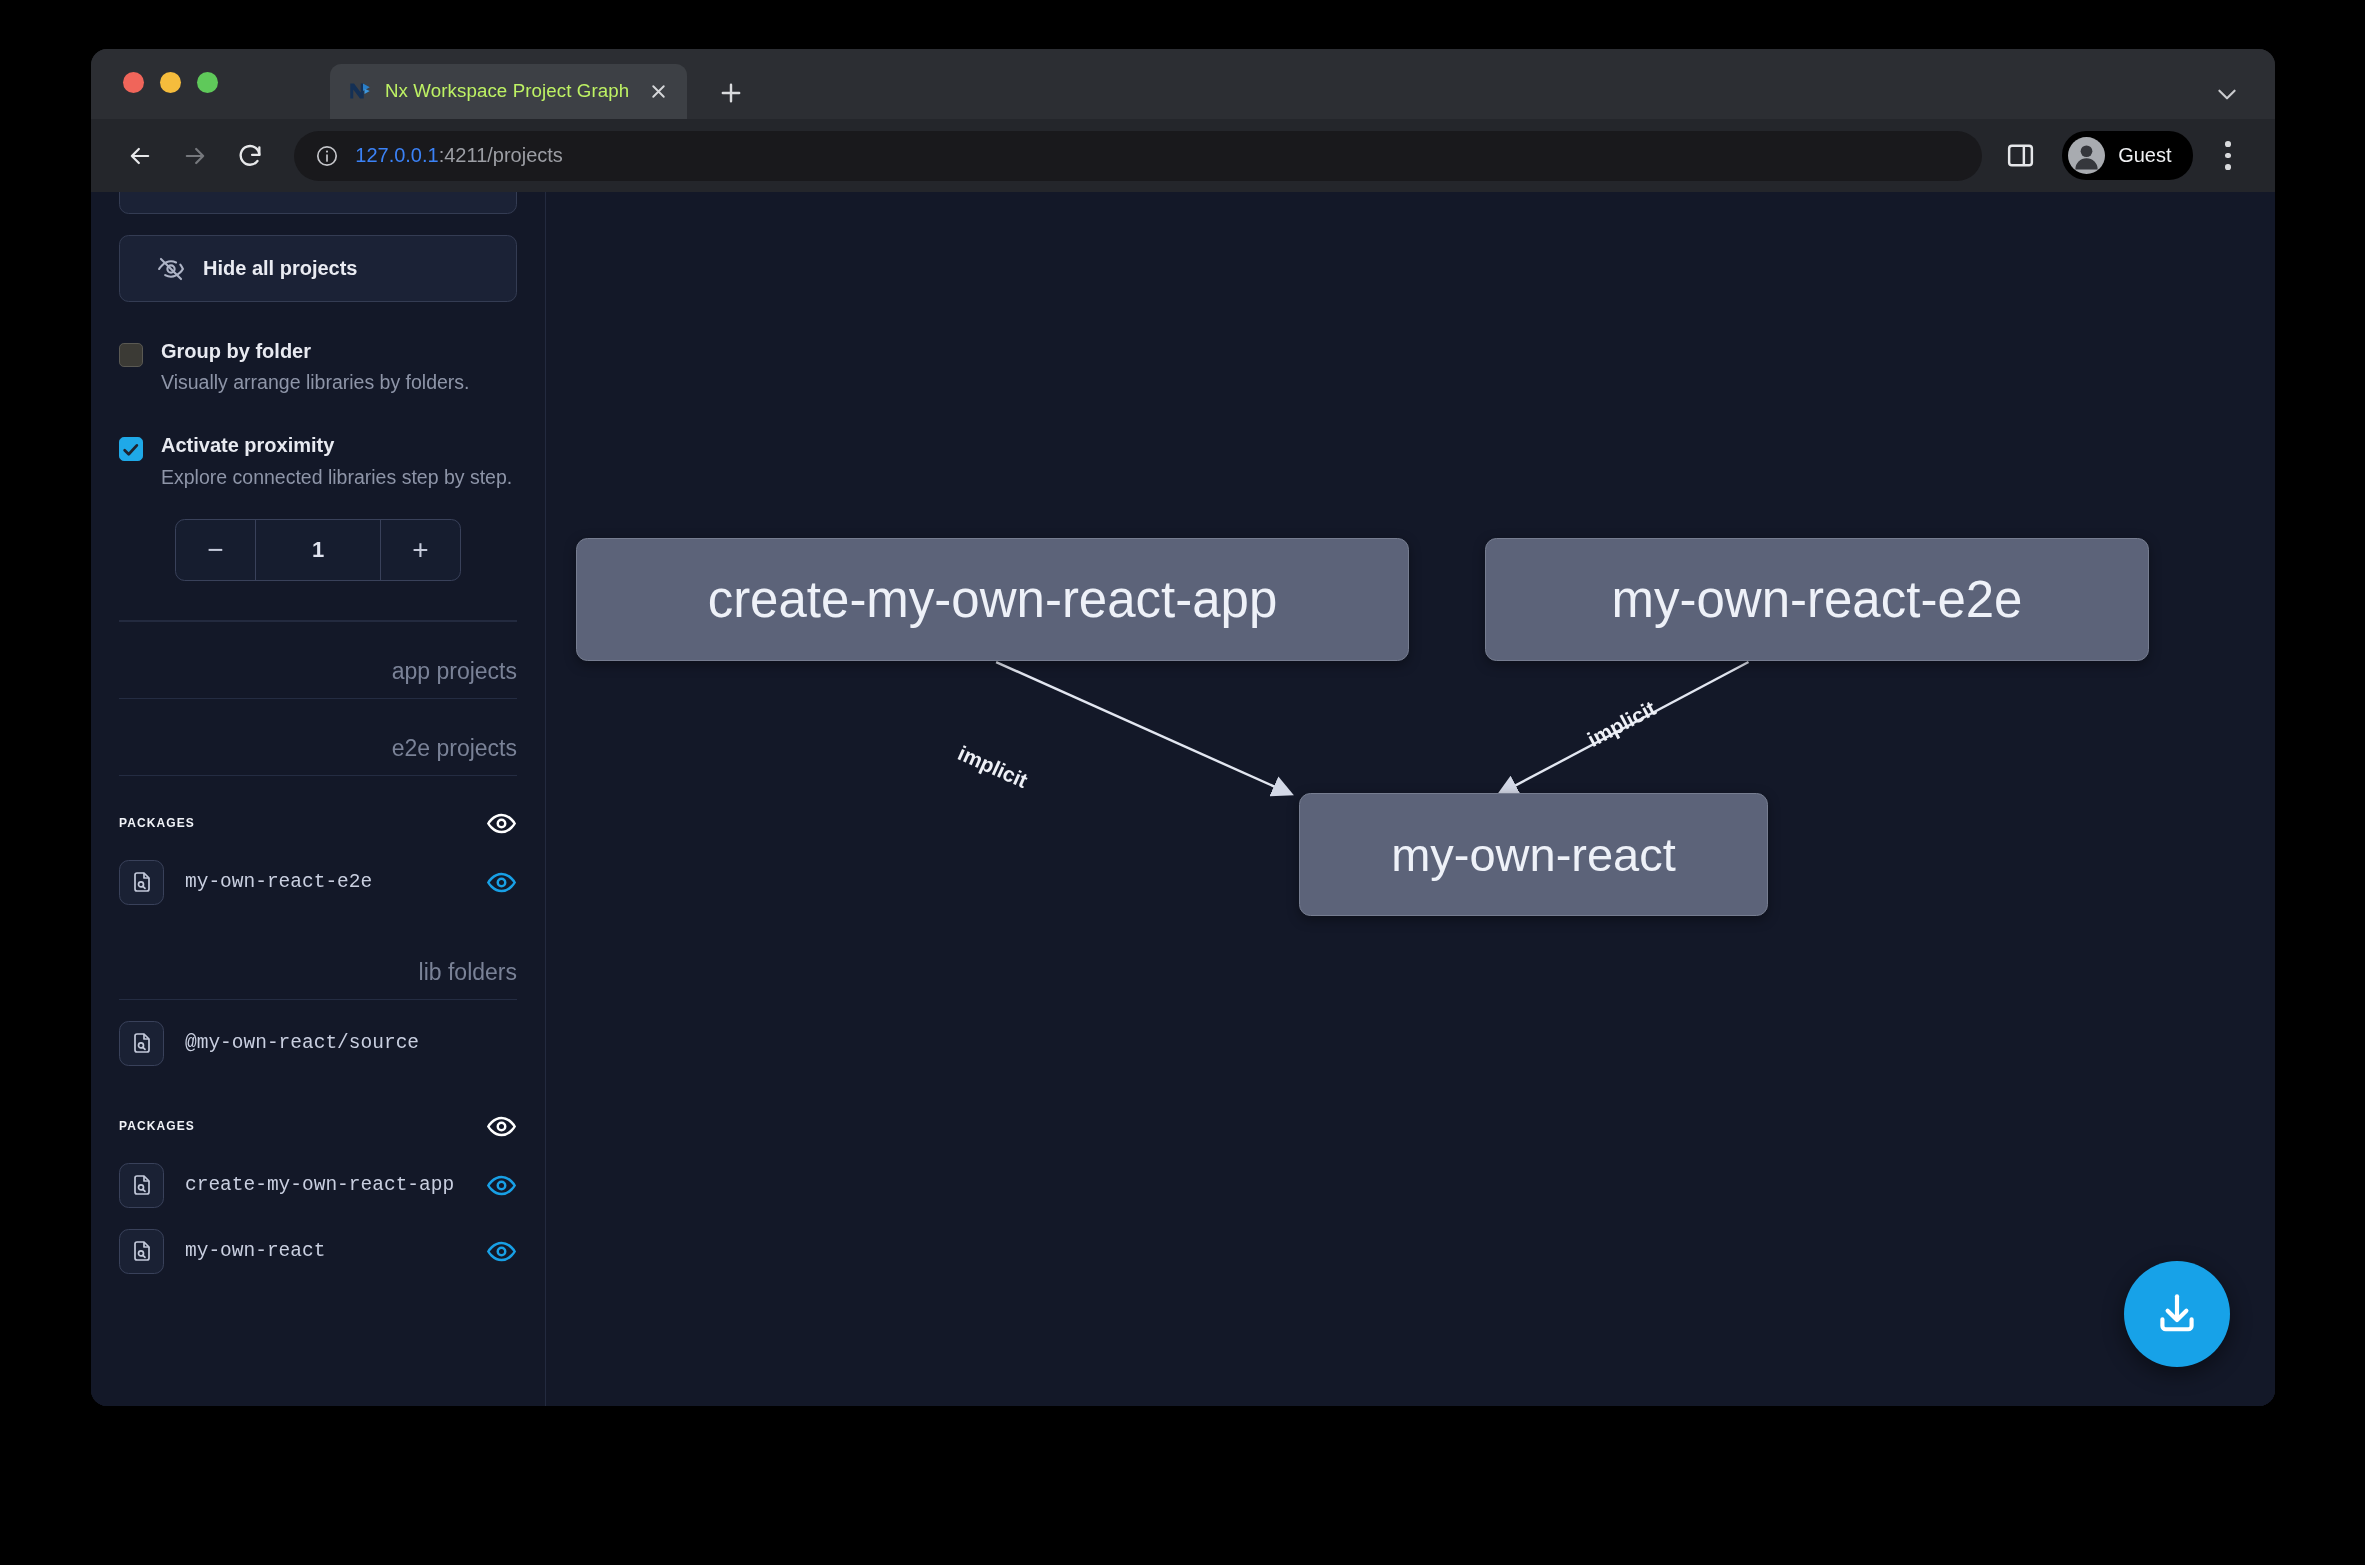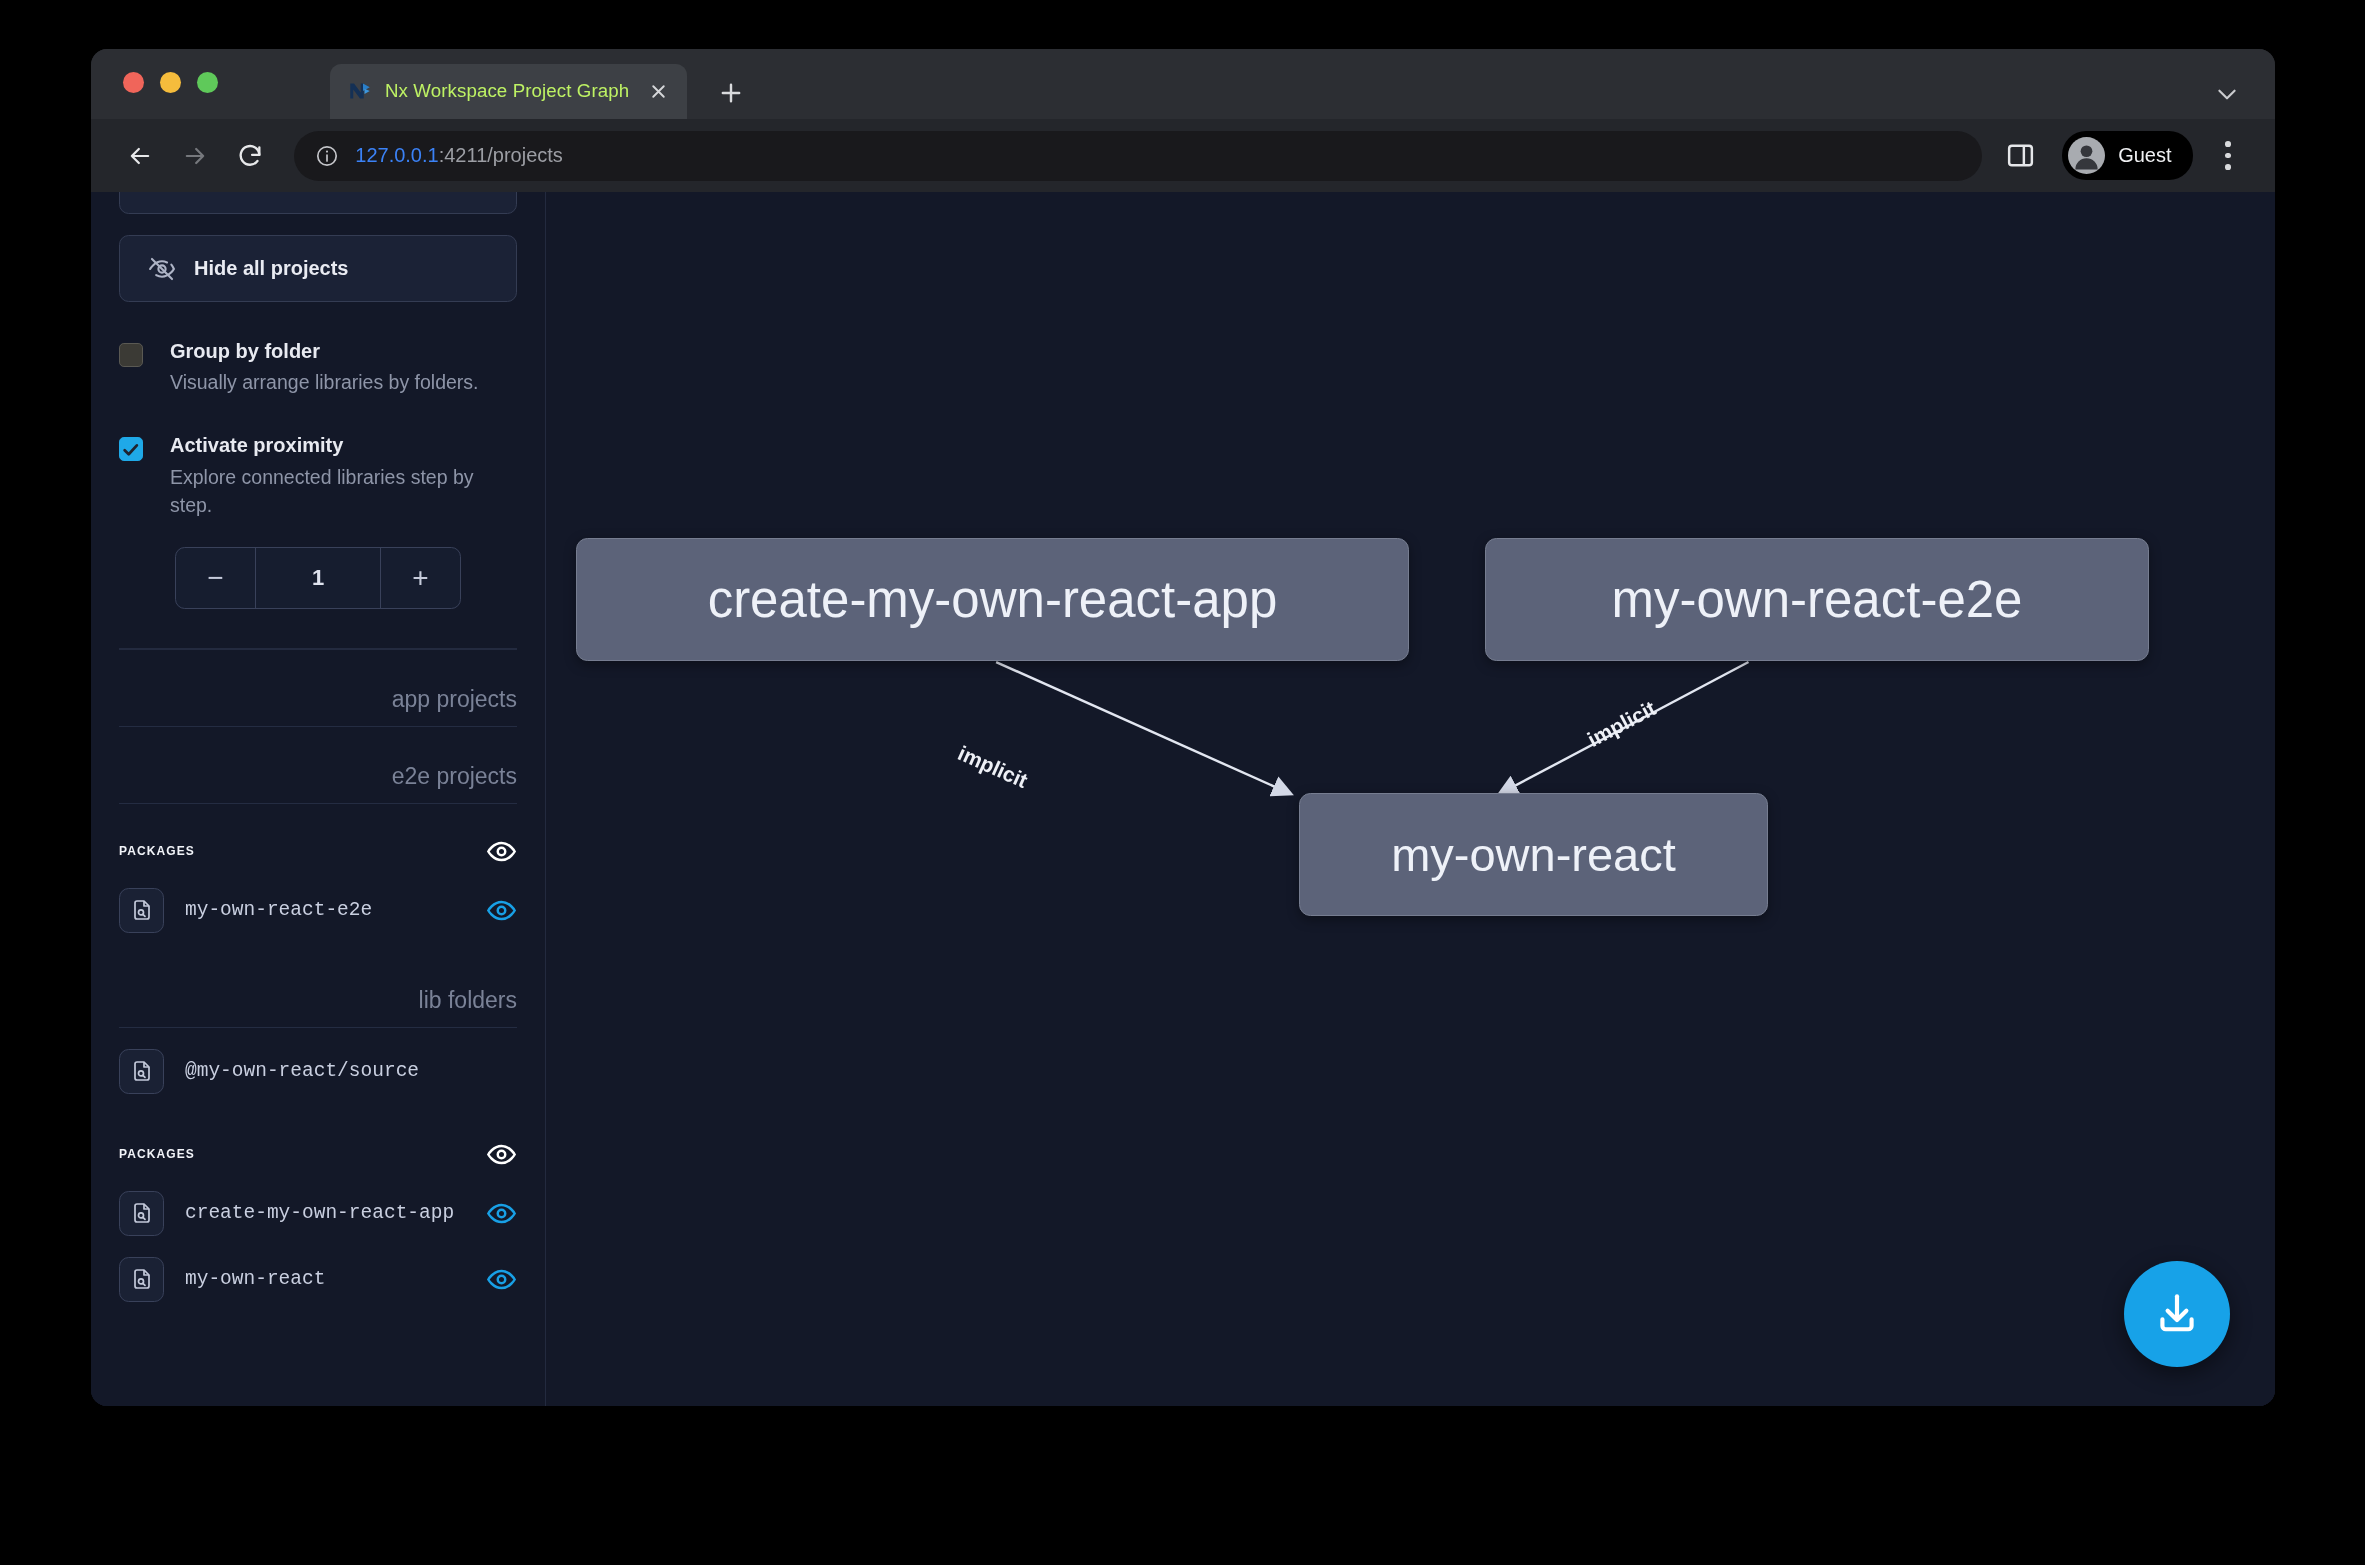--- a/index.html
+++ b/index.html
@@ -140,40 +140,40 @@
     padding: 0 28px;
   }
   #sidebar-inner { position: absolute; left: 28px; right: 28px; top: -45px; }
 
   .panel-button {
     height: 67px;
     border: 1.6px solid #343c53;
     border-radius: 9.7px;
     background: #1b2236;
     display: flex; align-items: center;
-    gap: 18px; padding: 0 28px;
+    gap: 18px; padding: 0 37px;
     color: #e9ebf2; font-size: 20px; font-weight: bold;
   }
   .panel-button .pb-icon { width: 28px; height: 28px; flex: 0 0 auto; color: #aeb4c6; }
 
   #show-all-projects-button { margin-bottom: 21px; }
   #hide-all-projects-button { margin-bottom: 0; }
 
   .option-row { display: flex; gap: 18px; margin-top: 36px; align-items: flex-start; }
   .cbox {
     width: 24px; height: 24px; border-radius: 4.9px;
     flex: 0 0 auto; margin-top: 4.9px;
     border: 1.6px solid #5a5953; background: #3b3a35;
   }
   .cbox.checked {
     background: #1fa9e8; border-color: #1fa9e8;
     display: flex; align-items: center; justify-content: center;
   }
   .cbox.checked svg { width: 19.5px; height: 19.5px; }
-  .option-text { min-width: 0; margin-left: 9px; }
+  .option-text { min-width: 0; }
   .option-title { color: #e8eaf1; font-size: 20px; font-weight: bold; line-height: 1.35; }
   .option-desc { color: #8e95a8; font-size: 19.5px; line-height: 1.45; margin-top: 3.2px; }
 
   #proximity-stepper {
     margin: 28px auto 0 auto;
     width: 286px; height: 62px;
     border: 1.6px solid #39415a;
     border-radius: 9.7px;
     display: flex; overflow: hidden;
     background: #161d2f;

